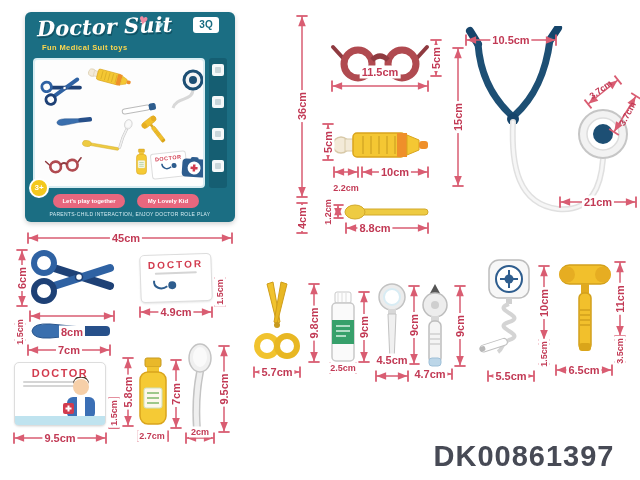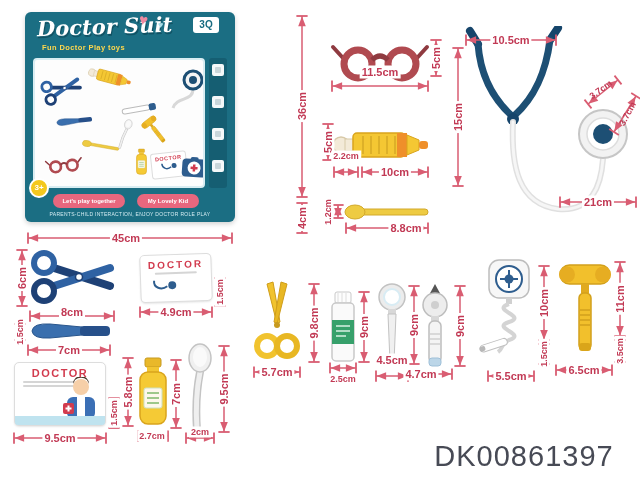--- a/index.html
+++ b/index.html
@@ -26,21 +26,21 @@
   .pill{position:absolute;top:182px;height:14px;background:#e8677e;border-radius:7px;color:#fff;font-size:6px;font-weight:bold;text-align:center;line-height:14px;padding:0 5px}
   .boxfooter{position:absolute;left:0;top:199px;width:100%;text-align:center;font-size:5px;color:#d4ecf2;letter-spacing:.3px}
   .agebadge{position:absolute;left:4px;top:166px;width:20px;height:20px;background:#f3c81e;border:2px solid #fff;border-radius:50%;color:#fff;font-weight:bold;font-size:8px;text-align:center;line-height:16px;z-index:3}
   .mini{position:absolute}
   .mini-card{background:#fff;border:1px solid #ddd;border-radius:3px;font-size:5.5px;font-weight:bold;color:#d23b4e;text-align:center;padding-top:2px;letter-spacing:.5px}
   
   .card-item{position:absolute;background:#fff;border:1px solid #ddd;border-radius:5px;box-shadow:0 1px 2px rgba(0,0,0,.1);z-index:2}
   .card-title{color:#d23b4e;font-weight:bold;text-align:center;letter-spacing:2px}
   .bars i{display:block;height:2px;background:#d5d5d5;margin:2px 0;border-radius:1px}
   .bookwave{position:absolute;left:0;bottom:0;width:100%;height:9px;background:#bfe3ef;border-radius:0 0 3px 3px}
-  .code{position:absolute;left:418px;top:440px;width:212px;font-size:29px;font-weight:normal;color:#474a55;letter-spacing:1px;text-align:center;z-index:6}
+  .code{position:absolute;left:418px;top:440px;width:212px;font-size:29px;font-weight:bold;color:#474a55;letter-spacing:1px;text-align:center;z-index:6}
 </style>
 </head>
 <body>
 
 <svg width="0" height="0" style="position:absolute" aria-hidden="true">
 <defs>
   <marker id="da" viewBox="0 0 12 12" refX="10.5" refY="6" markerWidth="9" markerHeight="9" orient="auto-start-reverse">
     <path d="M10.5,1 L10.5,11" stroke="#d95d72" stroke-width="1.6" fill="none"></path>
     <path d="M10,6 L1.5,2.6 L1.5,9.4 Z" fill="#d95d72"></path>
   </marker>
@@ -151,21 +151,21 @@
     <rect x="9" y="1" width="8" height="4" rx="2" fill="#2e5d8e"></rect>
     <rect x="1" y="3" width="24" height="18" rx="4" fill="#2e5d8e"></rect>
     <circle cx="13" cy="12" r="6.5" fill="#fff"></circle>
     <path d="M13,8.5 V15.5 M9.5,12 H16.5" stroke="#d23b4e" stroke-width="2.5"></path>
   </symbol>
 </defs>
 </svg>
 
 <div class="pbox">
   <div class="title">Doctor Suit</div>
-  <div class="subtitle">Fun Doctor Play toys</div>
+  <div class="subtitle">Fun Medical Suit toys</div>
   <span class="heart" style="left:114px;top:0;font-size:15px;color:#ee8aa0;transform:rotate(12deg)">♥</span>
   <span class="heart" style="left:133px;top:9px;font-size:9px;color:#a8dde8">♥</span>
   <div class="logo3q">3Q</div>
 
   <div class="window">
     <div class="mini" style="left:6px;top:14px;transform:rotate(-18deg)"><svg width="42" height="30">
           <use href="#sy-bscissors"></use>
         </svg></div>
     <div class="mini" style="left:20px;top:52px;transform:rotate(-6deg)"><svg width="38" height="10">
           <use href="#sy-knife"></use>
@@ -364,44 +364,44 @@
 <div class="dim v" style="left:302px;top:106px">36cm</div>
 <div class="dim v" style="left:302px;top:218px">4cm</div>
 <div class="dim" style="left:380px;top:72px">11.5cm</div>
 <div class="dim v" style="left:436px;top:58px">5cm</div>
 <div class="dim" style="left:511px;top:40px">10.5cm</div>
 <div class="dim v" style="left:458px;top:117px">15cm</div>
 <div class="dim s d1" style="left:601px;top:90px">3.7cm</div>
 <div class="dim s d2" style="left:628px;top:114px">3.7cm</div>
 <div class="dim" style="left:598px;top:202px">21cm</div>
 <div class="dim v" style="left:328px;top:142px">5cm</div>
-<div class="dim s" style="left:346px;top:156px">2.2cm</div>
+<div class="dim s" style="left:346px;top:188px">2.2cm</div>
 <div class="dim" style="left:395px;top:172px">10cm</div>
 <div class="dim v s" style="left:328px;top:212px">1.2cm</div>
-<div class="dim" style="left:406px;top:228px">8.8cm</div>
+<div class="dim" style="left:375px;top:228px">8.8cm</div>
 <div class="dim v" style="left:22px;top:278px">6cm</div>
-<div class="dim" style="left:72px;top:312px">8cm</div>
+<div class="dim" style="left:72px;top:332px">8cm</div>
 <div class="dim" style="left:176px;top:312px">4.9cm</div>
 <div class="dim v s" style="left:220px;top:292px">1.5cm</div>
 <div class="dim v s" style="left:20px;top:332px">1.5cm</div>
 <div class="dim" style="left:69px;top:350px">7cm</div>
 <div class="dim" style="left:60px;top:438px">9.5cm</div>
 <div class="dim v s" style="left:114px;top:413px">1.5cm</div>
 <div class="dim v" style="left:128px;top:392px">5.8cm</div>
 <div class="dim s" style="left:152px;top:436px">2.7cm</div>
 <div class="dim v" style="left:176px;top:394px">7cm</div>
 <div class="dim s" style="left:200px;top:432px">2cm</div>
 <div class="dim v" style="left:224px;top:389px">9.5cm</div>
 <div class="dim" style="left:277px;top:372px">5.7cm</div>
 <div class="dim v" style="left:314px;top:323px">9.8cm</div>
-<div class="dim s" style="left:343px;top:379px">2.5cm</div>
+<div class="dim s" style="left:343px;top:368px">2.5cm</div>
 <div class="dim v" style="left:364px;top:327px">9cm</div>
 <div class="dim" style="left:392px;top:360px">4.5cm</div>
 <div class="dim v" style="left:414px;top:325px">9cm</div>
-<div class="dim" style="left:421px;top:374px">4.7cm</div>
+<div class="dim" style="left:430px;top:374px">4.7cm</div>
 <div class="dim v" style="left:460px;top:326px">9cm</div>
 <div class="dim" style="left:511px;top:376px">5.5cm</div>
 <div class="dim v s" style="left:544px;top:354px">1.5cm</div>
 <div class="dim v" style="left:544px;top:303px">10cm</div>
 <div class="dim" style="left:584px;top:370px">6.5cm</div>
 <div class="dim v s" style="left:620px;top:351px">3.5cm</div>
 <div class="dim v" style="left:620px;top:299px">11cm</div>
 
 <div class="code">DK00861397</div>
 

